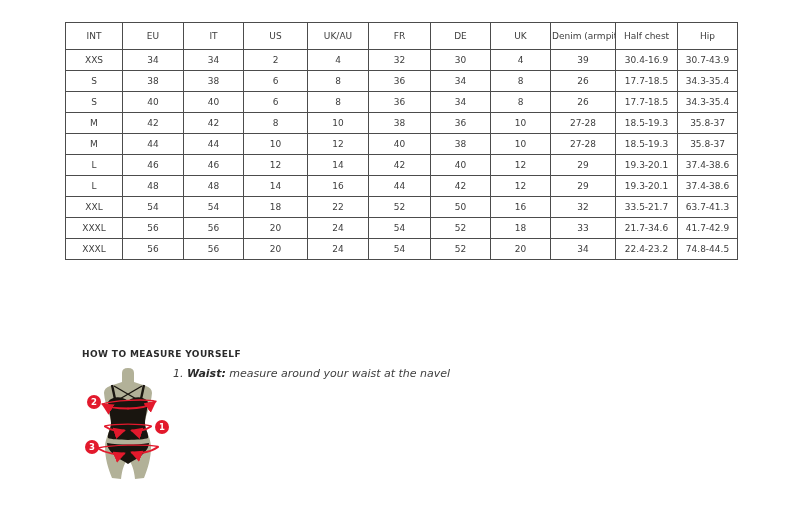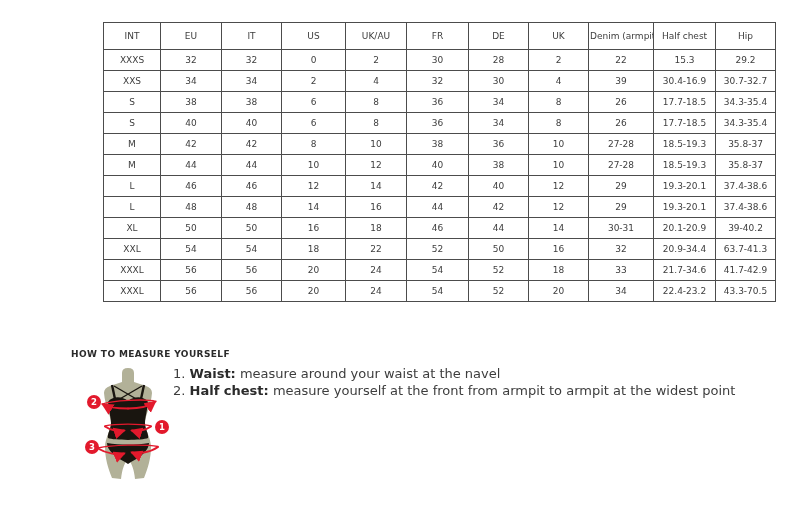--- a/index.html
+++ b/index.html
@@ -1,38 +1,38 @@
 <!DOCTYPE html>
 <html><head>
 <meta charset="utf-8">
 <style>
   * { margin: 0; padding: 0; box-sizing: border-box; }
   html, body { width: 798px; height: 519px; background: #ffffff; overflow: hidden;
     font-family: "DejaVu Sans", "Liberation Sans", sans-serif; }
   .stage { position: relative; width: 798px; height: 519px; background: #ffffff; }
 
   
-  .size-table-wrap { position: absolute; left: 65px; top: 22px; margin-left: 38px; }
+  .size-table-wrap { position: absolute; left: 65px; top: 22px; }
   table.size-table { border-collapse: collapse; table-layout: fixed; width: 672px; }
   table.size-table th, table.size-table td {
     border: 1px solid #4c4c4c;
     text-align: center; vertical-align: middle;
     font-size: 9px; color: #3d3d3d; font-weight: 400;
     white-space: nowrap; overflow: hidden;
     height: 21px; padding: 0 1px;
   }
   table.size-table thead th { height: 27px; }
 
   
   .measure-title {
-    position: absolute; left: 71px; top: 349px;
+    position: absolute; left: 82px; top: 349px;
     font-size: 9px; font-weight: 700; color: #2b2b2b; letter-spacing: 0.4px;
   }
   .measure-steps { position: absolute; left: 173px; top: 366px; list-style: none; }
-  .measure-steps li { font-size: 13px; color: #3d3d3d; line-height: 16.5px; }
+  .measure-steps li { font-size: 11px; color: #3d3d3d; line-height: 16.5px; font-style: italic; }
   .measure-steps .step-label { font-weight: 700; color: #2b2b2b; }
   .measure-figure { position: absolute; left: 78px; top: 366px; width: 100px; height: 132px; }
   .badge-num { font: 700 8.5px "DejaVu Sans", sans-serif; fill: #ffffff; }
 </style>
 </head>
 <body>
 
 <div class="stage">
 
   <div class="size-table-wrap">
@@ -60,44 +60,31 @@
             <th>FR</th>
             <th>DE</th>
             <th>UK</th>
             <th>Denim (armpit)</th>
             <th>Half chest</th>
             <th>Hip</th>
           </tr>
       </thead>
       <tbody id="size-table-body">
           <tr>
-            <td>XXXS</td>
-            <td>32</td>
-            <td>32</td>
-            <td>0</td>
-            <td>2</td>
-            <td>30</td>
-            <td>28</td>
-            <td>2</td>
-            <td>22</td>
-            <td>15.3</td>
-            <td>29.2</td>
-          </tr>
-          <tr>
             <td>XXS</td>
             <td>34</td>
             <td>34</td>
             <td>2</td>
             <td>4</td>
             <td>32</td>
             <td>30</td>
             <td>4</td>
             <td>39</td>
             <td>30.4-16.9</td>
-            <td>30.7-32.7</td>
+            <td>30.7-43.9</td>
           </tr>
           <tr>
             <td>S</td>
             <td>38</td>
             <td>38</td>
             <td>6</td>
             <td>8</td>
             <td>36</td>
             <td>34</td>
             <td>8</td>
@@ -164,43 +151,30 @@
             <td>14</td>
             <td>16</td>
             <td>44</td>
             <td>42</td>
             <td>12</td>
             <td>29</td>
             <td>19.3-20.1</td>
             <td>37.4-38.6</td>
           </tr>
           <tr>
-            <td>XL</td>
-            <td>50</td>
-            <td>50</td>
-            <td>16</td>
-            <td>18</td>
-            <td>46</td>
-            <td>44</td>
-            <td>14</td>
-            <td>30-31</td>
-            <td>20.1-20.9</td>
-            <td>39-40.2</td>
-          </tr>
-          <tr>
             <td>XXL</td>
             <td>54</td>
             <td>54</td>
             <td>18</td>
             <td>22</td>
             <td>52</td>
             <td>50</td>
             <td>16</td>
             <td>32</td>
-            <td>20.9-34.4</td>
+            <td>33.5-21.7</td>
             <td>63.7-41.3</td>
           </tr>
           <tr>
             <td>XXXL</td>
             <td>56</td>
             <td>56</td>
             <td>20</td>
             <td>24</td>
             <td>54</td>
             <td>52</td>
@@ -213,21 +187,21 @@
             <td>XXXL</td>
             <td>56</td>
             <td>56</td>
             <td>20</td>
             <td>24</td>
             <td>54</td>
             <td>52</td>
             <td>20</td>
             <td>34</td>
             <td>22.4-23.2</td>
-            <td>43.3-70.5</td>
+            <td>74.8-44.5</td>
           </tr>
         </tbody>
     </table>
   </div>
 
   <div class="measure-title">HOW TO MEASURE YOURSELF</div>
 
   <svg class="measure-figure" viewBox="0 0 100 132">
     <defs>
       <marker id="arrR" markerWidth="7" markerHeight="7" refX="5" refY="3" orient="auto">
@@ -283,16 +257,15 @@
       <text class="badge-num" x="84" y="64" text-anchor="middle">1</text>
     </g>
     <g>
       <circle cx="14" cy="81" r="7" fill="#e2192c"></circle>
       <text class="badge-num" x="14" y="84" text-anchor="middle">3</text>
     </g>
   </svg>
 
   <ol class="measure-steps" id="measure-steps">
       <li><span class="step-number">1.</span> <span class="step-label">Waist:</span> <span class="step-text">measure around your waist at the navel</span></li>
-      <li><span class="step-number">2.</span> <span class="step-label">Half chest:</span> <span class="step-text">measure yourself at the front from armpit to armpit at the widest point</span></li>
     </ol>
 
 </div>
 
 </body></html>

